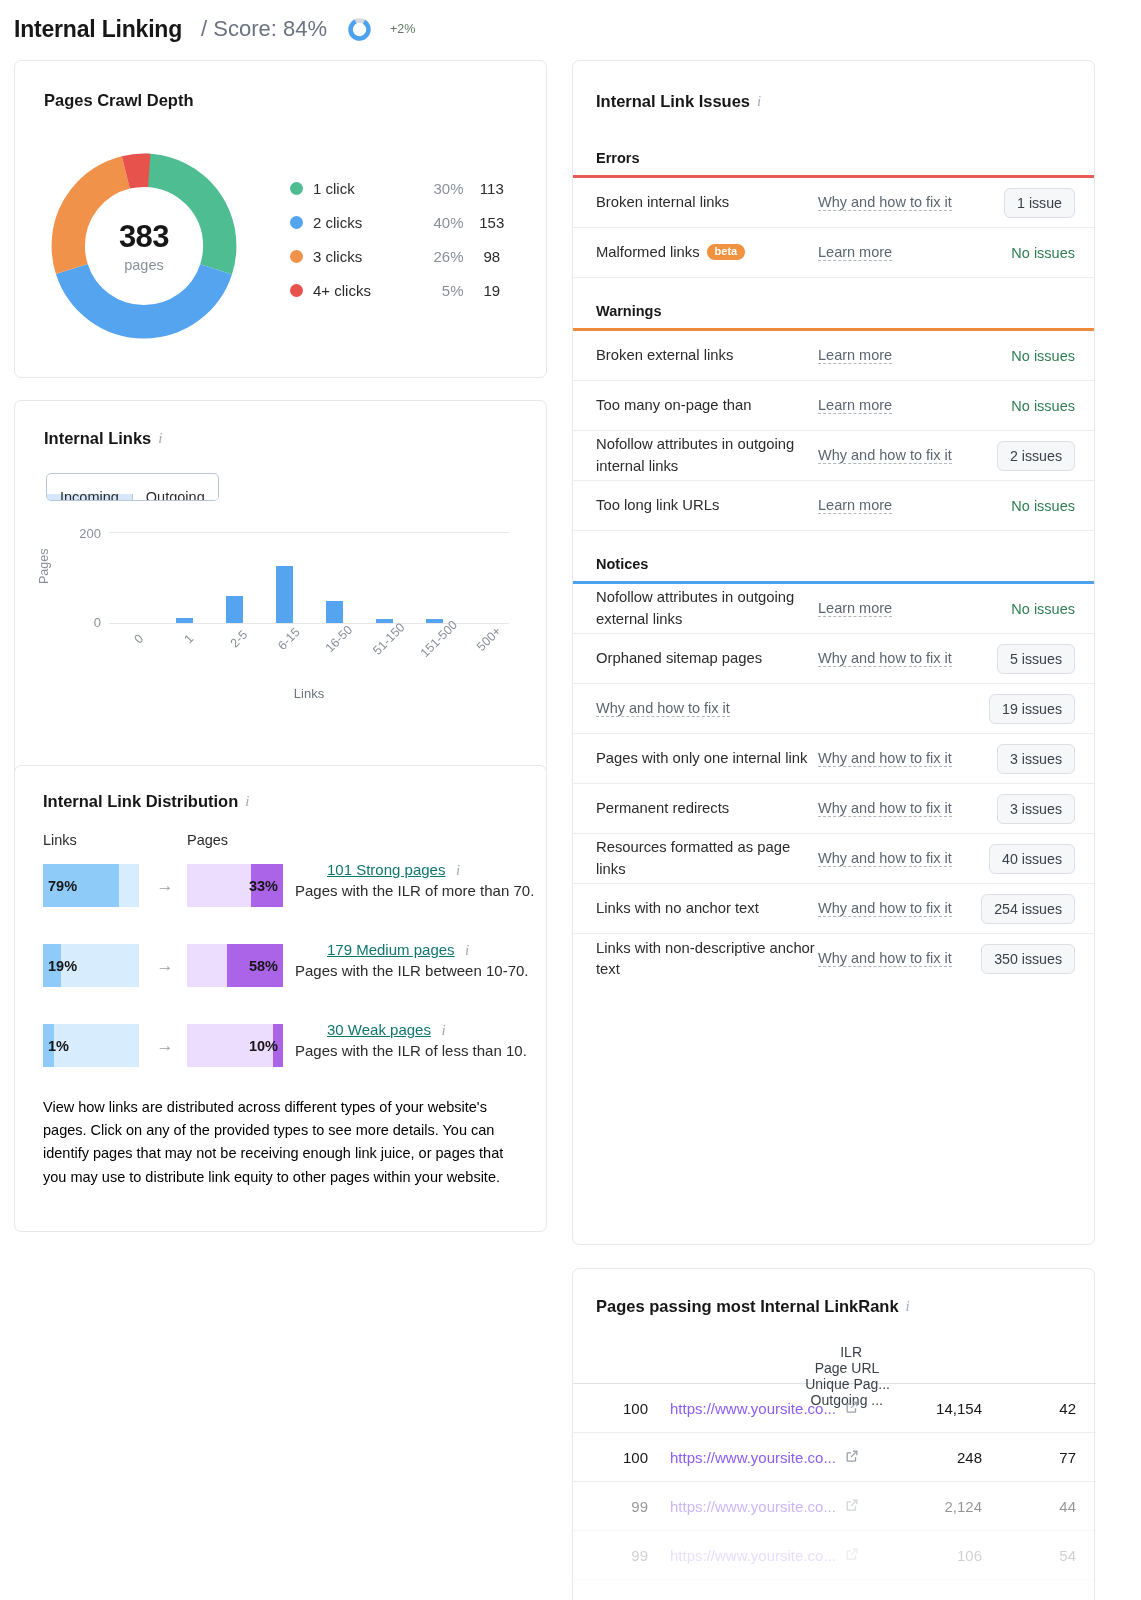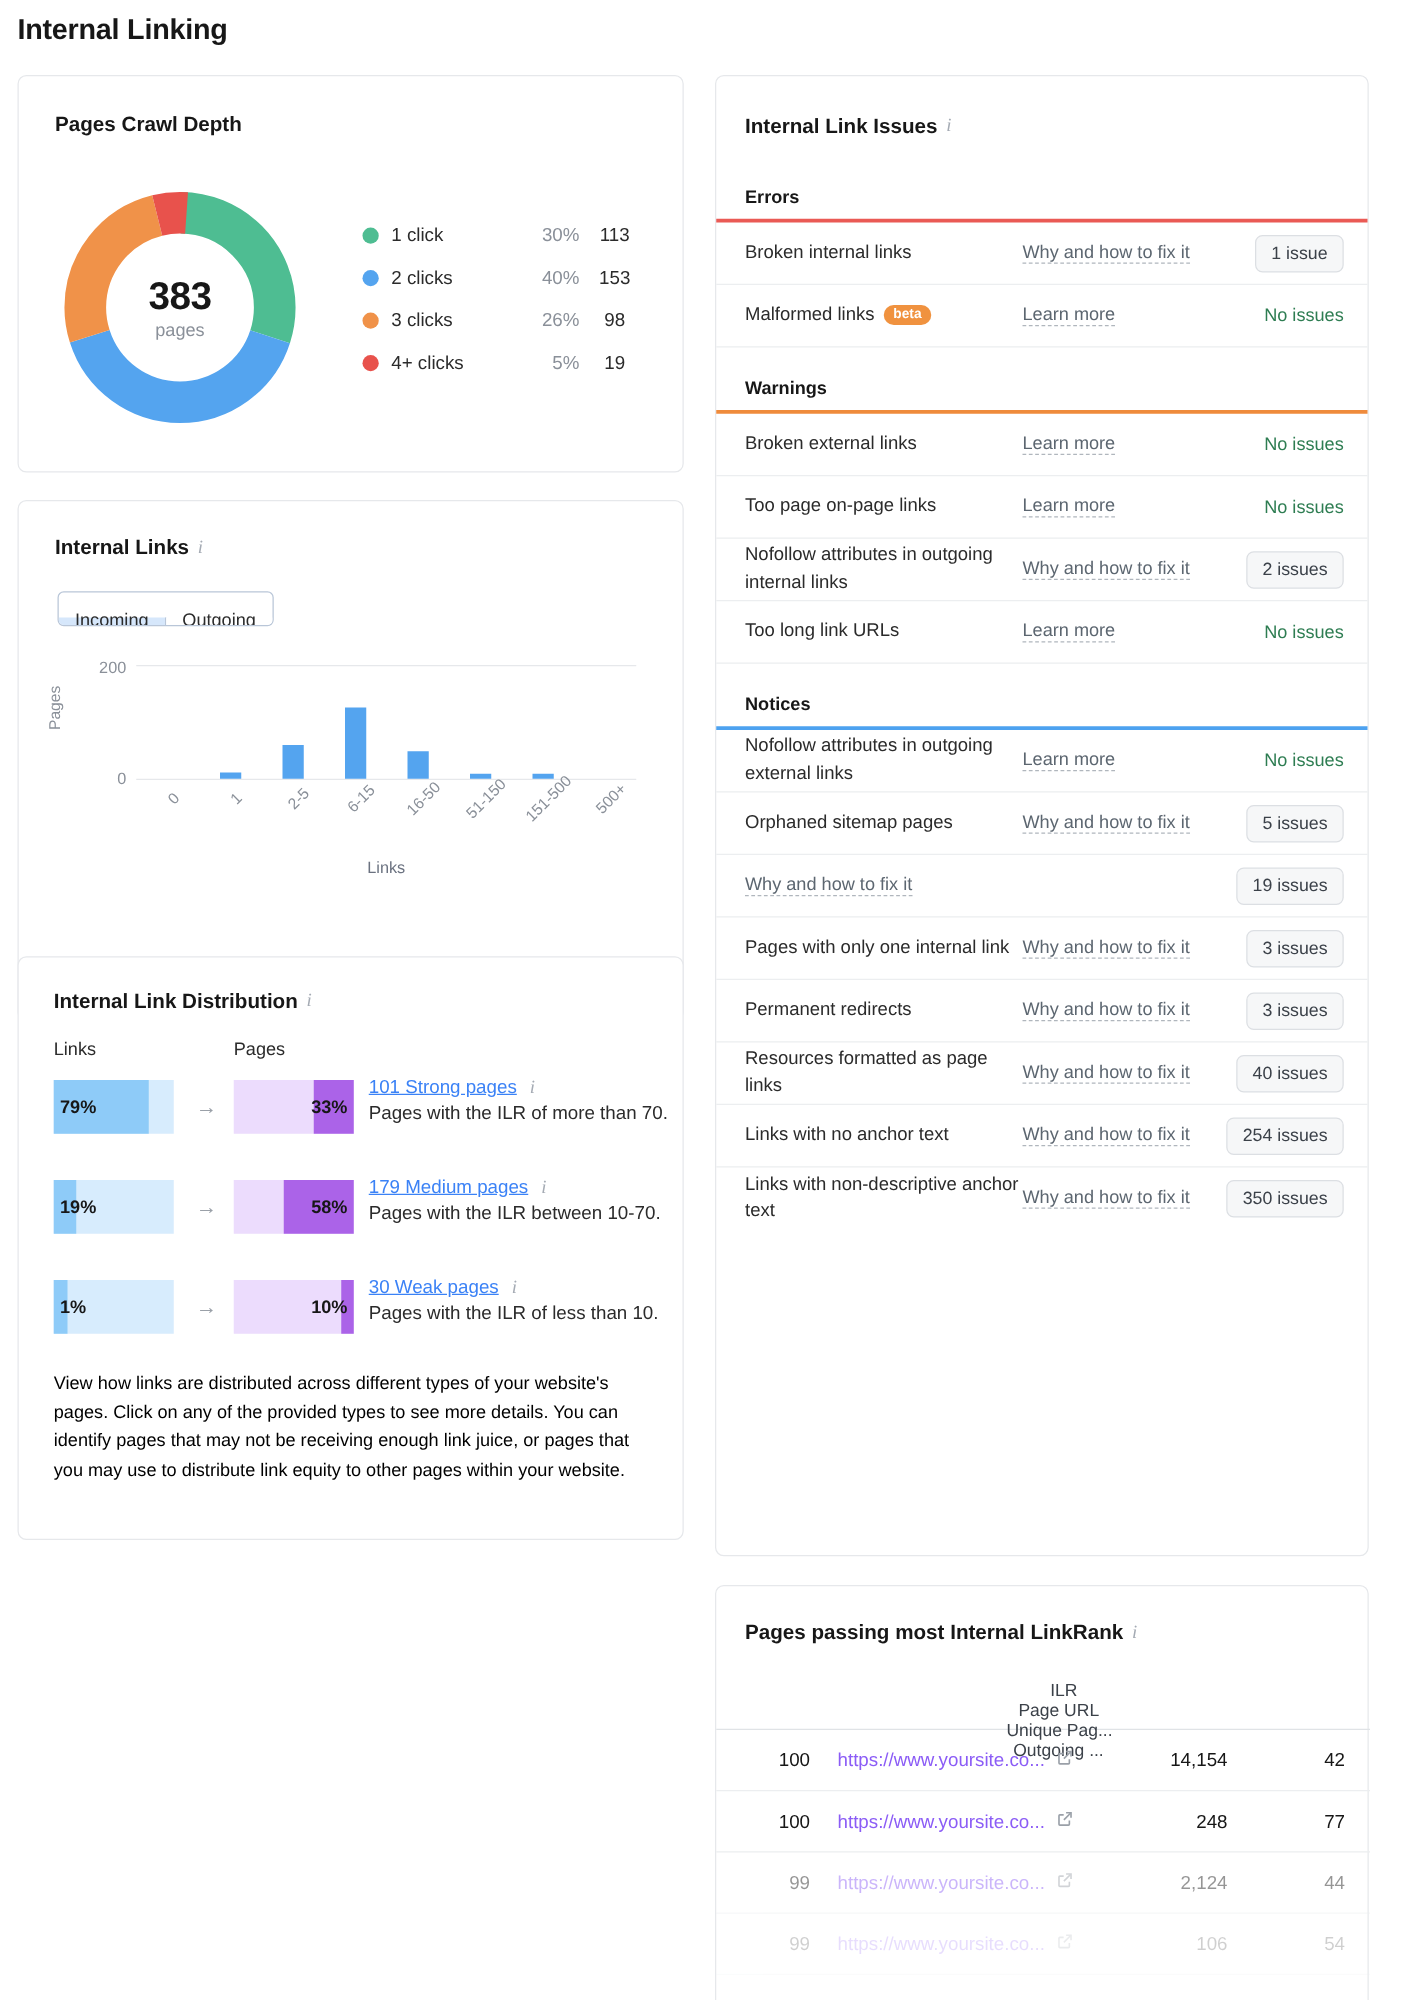--- a/index.html
+++ b/index.html
@@ -10,21 +10,20 @@
     color: #222222;
     overflow: hidden;
   }
   .page { position: relative; width: 1141px; height: 1600px; }
 
   
   .page-header {
     position: absolute; left: 14px; top: 10px;
     display: flex; align-items: center; gap: 19px;
     height: 38px;
-    flex-direction: column;
   }
   .page-title { font-size: 23px; font-weight: bold; color: #171717; letter-spacing: -0.2px; }
   .score-text { font-size: 22px; color: #6b7280; font-weight: normal; }
   .score-ring { width: 23px; height: 23px; position: relative; margin-left: 2px; }
   .score-delta { font-size: 12.5px; color: #5f7a5f; }
 
   
   .card {
     position: absolute;
     background: #ffffff;
@@ -103,21 +102,21 @@
   .dbar-pages { left: 144px; width: 96px; background: #ecdcfd; }
   .dbar-pages .fill { position: absolute; right: 0; top: 0; height: 43px; background: #ab63e8; }
   .dbar .pct {
     position: relative; font-size: 14.5px; font-weight: bold; color: #171717;
     z-index: 2; width: 100%; padding: 0 5px;
   }
   .dbar-links .pct { text-align: left; }
   .dbar-pages .pct { text-align: right; }
   .arrow { position: absolute; left: 108px; top: 12px; width: 28px; text-align: center; color: #9aa0a8; font-size: 17px; }
   .dist-text { position: absolute; left: 252px; top: -3px; width: 250px; }
-  .dist-link { font-size: 15px; color: #3b82f6; display: inline; }
+  .dist-link { font-size: 15px; color: #0f766e; display: inline; margin-left: 32px; }
   .dist-desc { font-size: 15px; color: #2b2b2b; line-height: 1.47; margin-top: 1px; }
   .dist-note {
     position: absolute; left: 28px; top: 330px; width: 470px;
     font-size: 14.5px; color: #000000; line-height: 1.6;
   }
 
   
   #card-issues { left: 572px; top: 60px; width: 523px; height: 1185px; }
   .issues-title { position: absolute; left: 23px; top: 31px; }
   .sec-head {
@@ -408,21 +407,21 @@
       <div class="sec-rule" style="background:#ef8b3c"></div>
       <div class="issue-row">
         <div class="issue-name">
             <span>Broken external links</span>
           </div>
         <div class="issue-link"><span>Learn more</span></div>
         <div class="issue-status no-issues">No issues</div>
       </div>
       <div class="issue-row">
         <div class="issue-name">
-            <span>Too page on-page links</span>
+            <span>Too many on-page than</span>
           </div>
         <div class="issue-link"><span>Learn more</span></div>
         <div class="issue-status no-issues">No issues</div>
       </div>
       <div class="issue-row">
         <div class="issue-name">
             <span>Nofollow attributes in outgoing internal links</span>
           </div>
         <div class="issue-link"><span>Why and how to fix it</span></div>
         <div class="issue-status"><span class="issue-pill">2 issues</span></div>

